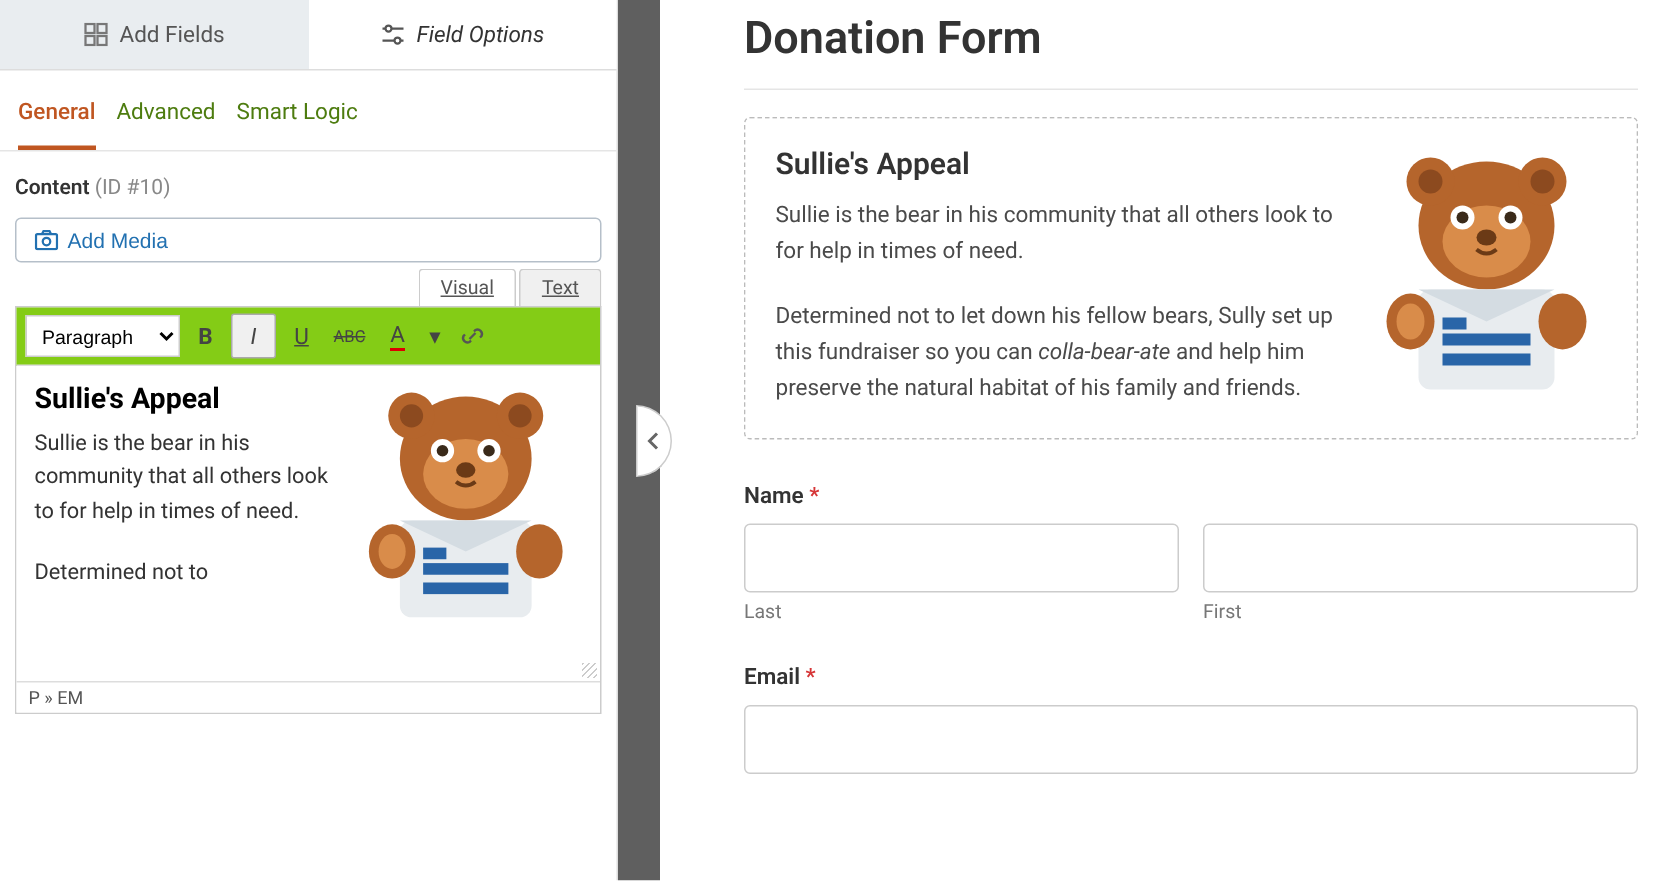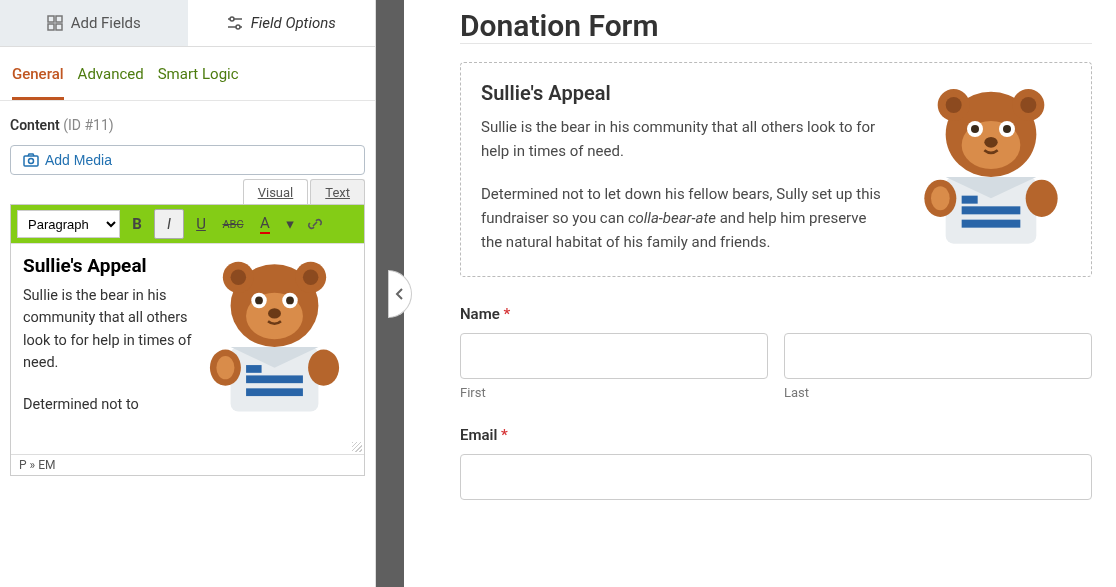--- a/index.html
+++ b/index.html
@@ -1,17 +1,17 @@
 <!DOCTYPE html>
 <html><head>
   <meta charset="utf-8">
   <style>
     * { box-sizing: border-box; margin: 0; padding: 0; }
     body { font-family: -apple-system, BlinkMacSystemFont, "Segoe UI", Roboto, sans-serif; display: flex; height: 587px; overflow: hidden; background: #fff; }
-    .left-panel { width: 376px; background: #fff; display: flex; flex-direction: column; border-right: 1px solid #ddd; }
+    .left-panel { width: 412px; background: #fff; display: flex; flex-direction: column; border-right: 1px solid #ddd; }
     .divider { width: 28px; background: #5f5f5f; position: relative; }
     .collapse-handle { position: absolute; top: 50%; left: 12px; transform: translateY(-50%); width: 24px; height: 48px; background: #fff; border: 1px solid #ccc; border-radius: 0 24px 24px 0; display: flex; align-items: center; justify-content: center; cursor: pointer; }
     .right-panel { flex: 1; padding: 8px 24px 0 56px; overflow-y: auto; }
     .top-tabs { display: flex; border-bottom: 1px solid #ddd; }
     .top-tab { flex: 1; padding: 14px 10px; text-align: center; font-size: 15px; color: #555; background: #e9edf0; cursor: pointer; display: flex; align-items: center; justify-content: center; gap: 8px; }
     .top-tab.active { background: #fff; color: #333; font-style: italic; }
     .sub-tabs { display: flex; gap: 14px; padding: 18px 12px 0 12px; border-bottom: 1px solid #e5e5e5; }
     .sub-tab { color: #4d7c0f; font-size: 15px; padding-bottom: 14px; cursor: pointer; }
     .sub-tab.active { color: #c05621; border-bottom: 3px solid #c05621; font-weight: 500; }
     .content-area { padding: 16px 10px; flex: 1; overflow-y: auto; display: flex; flex-direction: column; }
@@ -28,21 +28,21 @@
     .toolbar .tb-btn.active { border: 1px solid #aaa; background: #f0f0f0; }
     .editor-body { padding: 10px 12px; height: 210px; overflow-y: auto; background: #fff; position: relative; }
     .editor-body::after{content:'';position:absolute;right:2px;bottom:2px;width:10px;height:10px;background:repeating-linear-gradient(135deg,#ccc,#ccc 1px,transparent 1px,transparent 3px);}
     .editor-h3 { font-size: 19px; font-weight: 700; margin-bottom: 8px; }
     .editor-text { font-size: 14.5px; line-height: 1.55; color: #333; }
     .bear-wrap { float: right; width: 155px; text-align:center; }
     .status-bar { padding: 3px 8px; font-size: 12px; color: #555; border-top: 1px solid #ddd; background:#fff;}
     .bottom-buttons { display: flex; justify-content: space-between; margin-top: 12px; }
     .btn-primary { background: #115488; color: #fff; border: none; padding: 9px 14px; border-radius: 4px; font-size: 14px; cursor: pointer; }
     .btn-outline { border: 1px solid #2271b1; background: #fff; color: #2271b1; padding: 8px 14px; border-radius: 4px; font-size: 14px; cursor: pointer; display: inline-flex; align-items: center; gap: 6px; }
-    .form-title { font-size: 30px; font-weight: 600; color: #333; border-bottom: 1px solid #e5e5e5; margin-bottom: 18px; }
+    .form-title { font-size: 30px; font-weight: 600; color: #333; padding-bottom: 16px; border-bottom: 1px solid #e5e5e5; margin-bottom: 18px; }
     .appeal-box { border: 1px dashed #bbb; border-radius: 4px; padding: 18px 20px; display: flex; gap: 20px; margin-bottom: 28px; }
     .appeal-text { flex: 1; }
     .appeal-title { font-size: 20px; font-weight: 600; color: #333; margin-bottom: 10px; }
     .appeal-p { font-size: 15px; line-height: 1.6; color: #4a4a4a; }
     .appeal-bear { width: 160px; }
     .form-field-label { font-size: 15px; font-weight: 600; color: #333; margin-bottom: 10px; display: block; }
     .req { color: #d63638; }
     .name-row { display: flex; gap: 16px; margin-bottom: 26px; }
     .name-col { flex: 1; }
     .text-input { width: 100%; height: 46px; border: 1px solid #ccc; border-radius: 4px; padding: 0 12px; font-size: 15px; }
@@ -73,21 +73,21 @@
       <span>Field Options</span>
     </div>
   </div>
   <div class="sub-tabs">
     <div class="sub-tab active">General</div>
     <div class="sub-tab">Advanced</div>
     <div class="sub-tab">Smart Logic</div>
   </div>
   <div class="content-area">
     <div class="field-label">
-      <span>Content</span> <span class="id">(ID #11)</span>
+      <span>Content</span> <span class="id">(ID #10)</span>
     </div>
     <button class="add-media-btn">
       <svg width="16" height="14" viewBox="0 0 16 14" fill="none" stroke="#2271b1" stroke-width="1.5">
           <rect x="1" y="3" width="14" height="10" rx="1"></rect>
           <path d="M5 3l1-2h4l1 2"></path>
           <circle cx="8" cy="8" r="2.5"></circle>
         </svg>
       <span>Add Media</span>
     </button>
     <div class="editor-tabs">
@@ -196,25 +196,25 @@
           <ellipse cx="22" cy="88" rx="7" ry="9" fill="#d98c4a"></ellipse>
           <ellipse cx="98" cy="88" rx="12" ry="14" fill="#b5652c"></ellipse>
         </svg>
     </div>
   </div>
   <div>
     <label class="form-field-label"><span>Name</span> <span class="req">*</span></label>
     <div class="name-row">
       <div class="name-col">
         <input class="text-input" style="">
-        <span class="sub-label">First</span>
+        <span class="sub-label">Last</span>
       </div>
       <div class="name-col">
         <input class="text-input" style="">
-        <span class="sub-label">Last</span>
+        <span class="sub-label">First</span>
       </div>
     </div>
   </div>
   <div>
     <label class="form-field-label"><span>Email</span> <span class="req">*</span></label>
     <input class="text-input" style="">
   </div>
 </div>
 
 </body></html>

